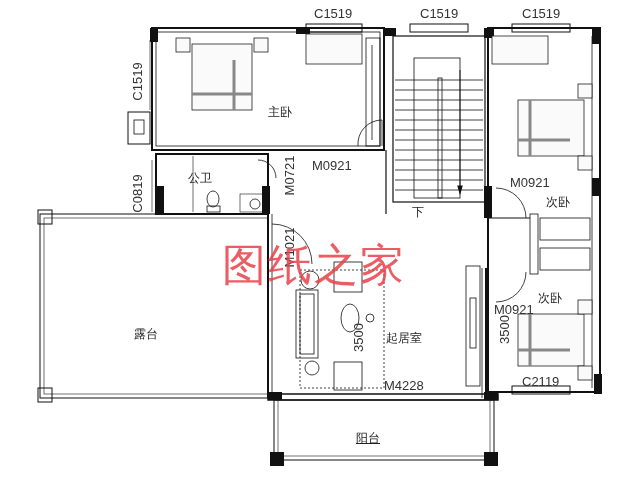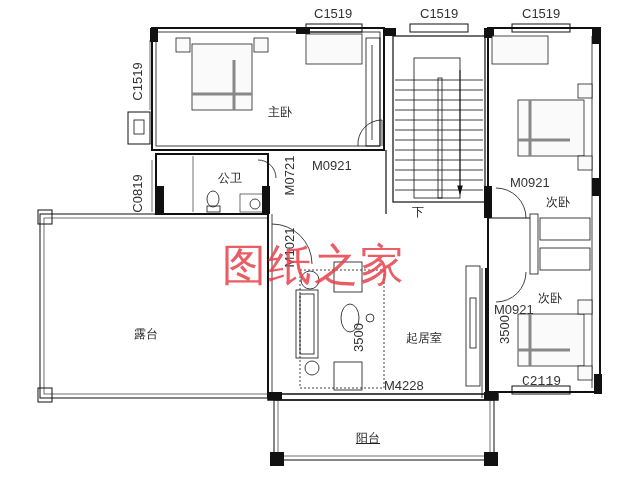--- a/index.html
+++ b/index.html
@@ -175,34 +175,34 @@
     <line x1="530" y1="314" x2="530" y2="366"></line>
     <line x1="518" y1="350" x2="570" y2="350"></line>
   </g>
 </svg>
 
 <div class="lbl code" style="left:314px;top:6px;">C1519</div>
 <div class="lbl code" style="left:420px;top:6px;">C1519</div>
 <div class="lbl code" style="left:522px;top:6px;">C1519</div>
 <div class="lbl code vert" style="left:118px;top:74px;">C1519</div>
 <div class="lbl code vert" style="left:118px;top:186px;">C0819</div>
-<div class="lbl code" style="left:522px;top:374px;font-family:Liberation Mono, monospace;">C2119</div>
+<div class="lbl code" style="left:522px;top:374px;">C2119</div>
 
 <div class="lbl code" style="left:312px;top:158px;">M0921</div>
 <div class="lbl code vert" style="left:270px;top:168px;">M0721</div>
 <div class="lbl code" style="left:510px;top:175px;">M0921</div>
 <div class="lbl code" style="left:494px;top:302px;">M0921</div>
 <div class="lbl code vert" style="left:270px;top:240px;">M1021</div>
 <div class="lbl code" style="left:384px;top:378px;">M4228</div>
 
 <div class="lbl code vert" style="left:344px;top:330px;">3500</div>
 <div class="lbl code vert" style="left:490px;top:322px;">3500</div>
 
 <div class="lbl room" style="left:268px;top:104px;">主卧</div>
-<div class="lbl room" style="left:218px;top:170px;">公卫</div>
+<div class="lbl room" style="left:188px;top:170px;">公卫</div>
 <div class="lbl room" style="left:546px;top:194px;">次卧</div>
 <div class="lbl room" style="left:538px;top:290px;">次卧</div>
-<div class="lbl room" style="left:386px;top:330px;margin-left:20px;">起居室</div>
+<div class="lbl room" style="left:386px;top:330px;">起居室</div>
 <div class="lbl room" style="left:134px;top:326px;font-family:Liberation Serif, serif;">露台</div>
 <div class="lbl room" style="left:356px;top:430px;text-decoration:underline;">阳台</div>
 <div class="lbl room" style="left:412px;top:204px;">下</div>
 
 <div class="wm" style="left:222px;top:236px;">图纸之家</div>
 
 </body></html>

